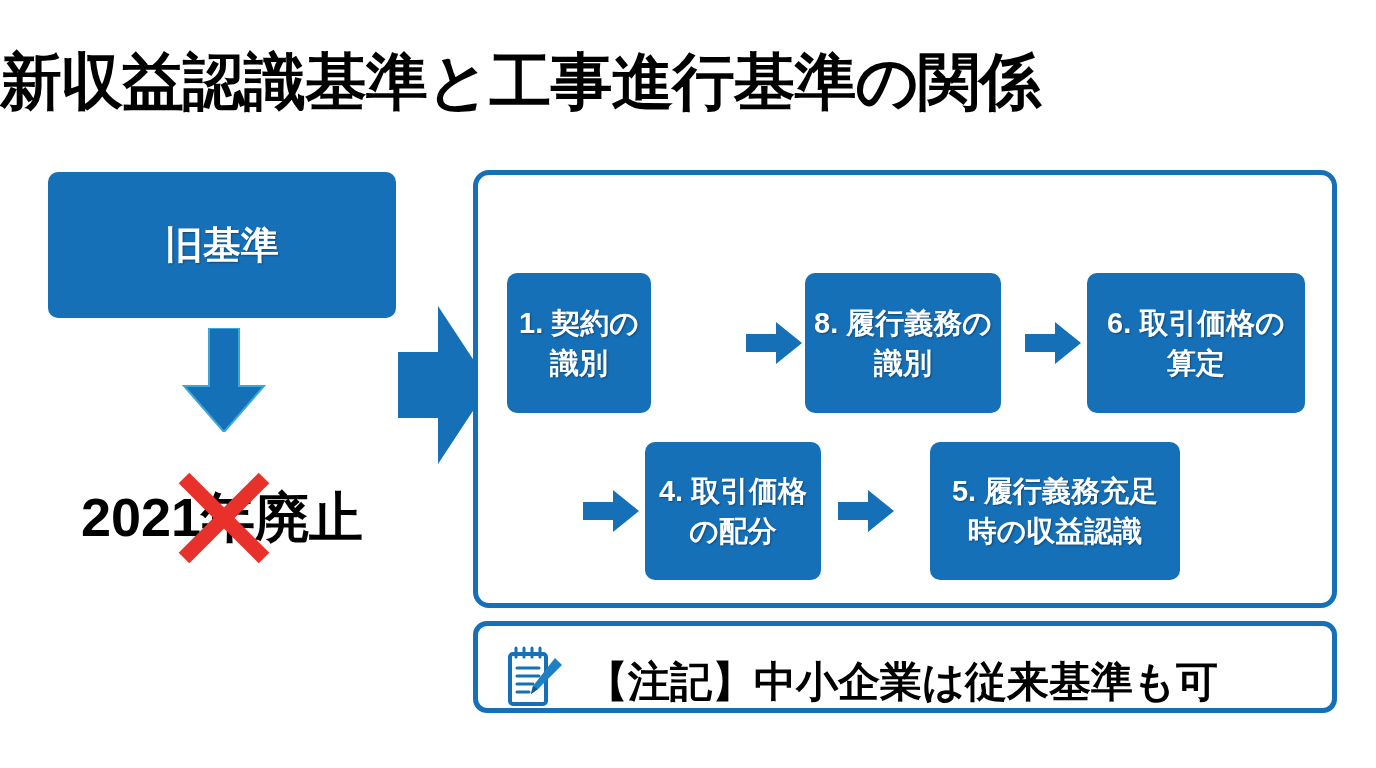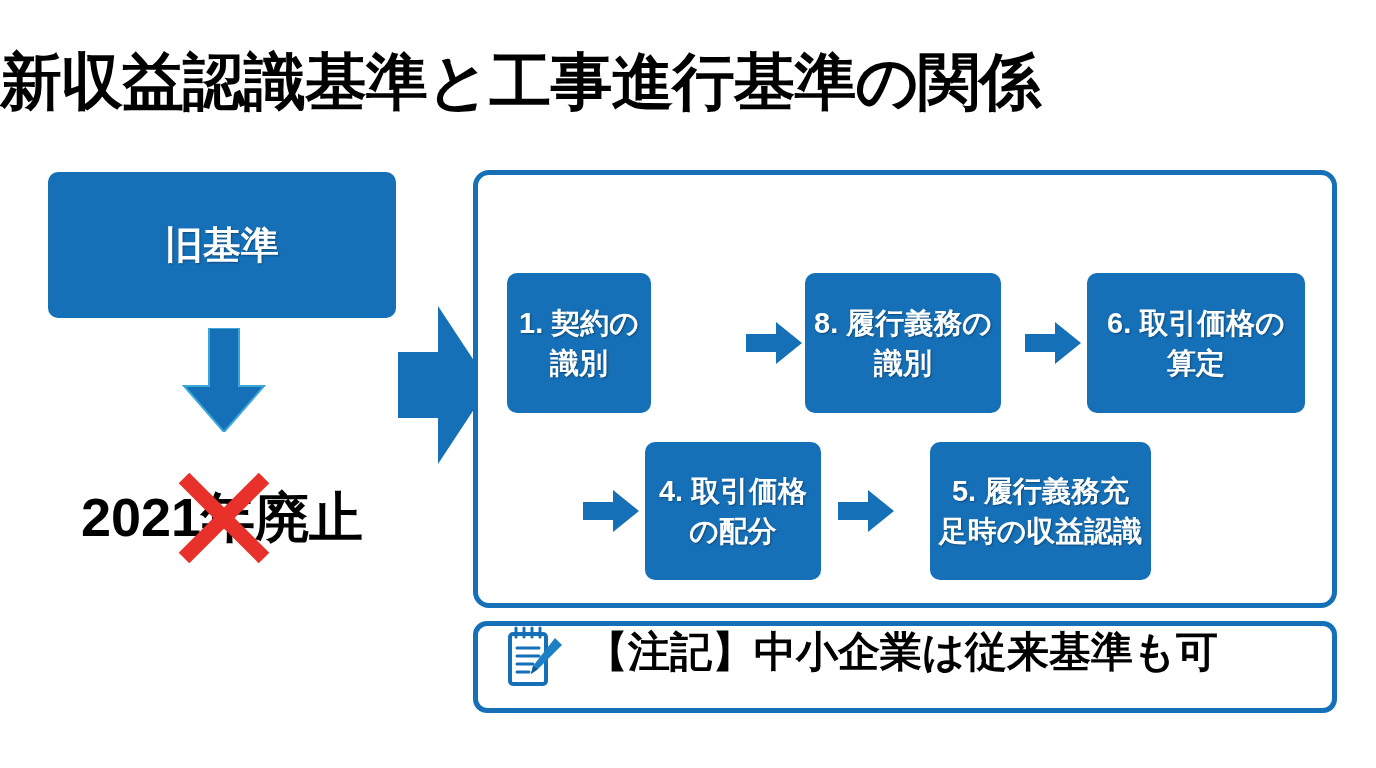--- a/index.html
+++ b/index.html
@@ -149,21 +149,21 @@
     font-weight: 700;
     font-size: 29px;
     line-height: 40px;
     padding: 6px 8px;
     text-shadow: 1px 1px 2px rgba(0,0,0,0.35);
   }
   #step-1 { left: 29px;  top: 98px;  width: 144px; height: 140px; }
   #step-2 { left: 327px; top: 98px;  width: 196px; height: 140px; }
   #step-3 { left: 609px; top: 98px;  width: 218px; height: 140px; }
   #step-4 { left: 167px; top: 267px; width: 176px; height: 138px; }
-  #step-5 { left: 452px; top: 267px; width: 221px; height: 138px; }
+  #step-5 { left: 452px; top: 267px; width: 250px; height: 138px; }
 
   
   .conn {
     position: absolute;
     width: 56px;
     height: 46px;
   }
   #conn-1-2 { left: 268px; top: 145px; }
   #conn-2-3 { left: 547px; top: 145px; }
   #conn-in-4 { left: 105px; top: 313px; }
@@ -174,21 +174,21 @@
     position: absolute;
     left: 473px;
     top: 621px;
     width: 864px;
     height: 92px;
     border: 5px solid #1570b8;
     border-radius: 14px;
     box-sizing: border-box;
     background: #ffffff;
     display: flex;
-    align-items: flex-start;
+    align-items: flex-end;
     padding-left: 28px;
   }
   .note-icon {
     width: 58px;
     height: 62px;
     flex: 0 0 auto;
     margin-right: 22px;
   }
   .note-text {
     font-size: 42px;

